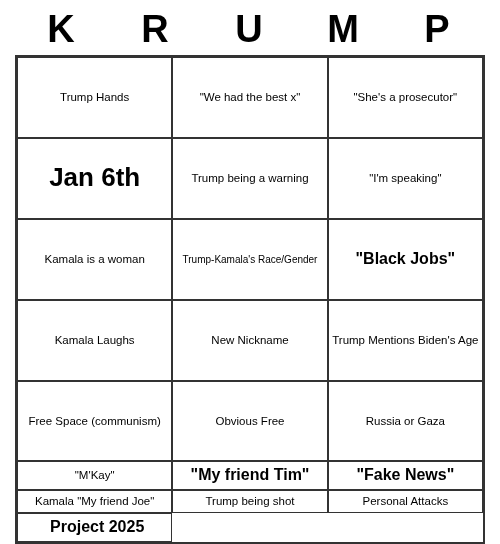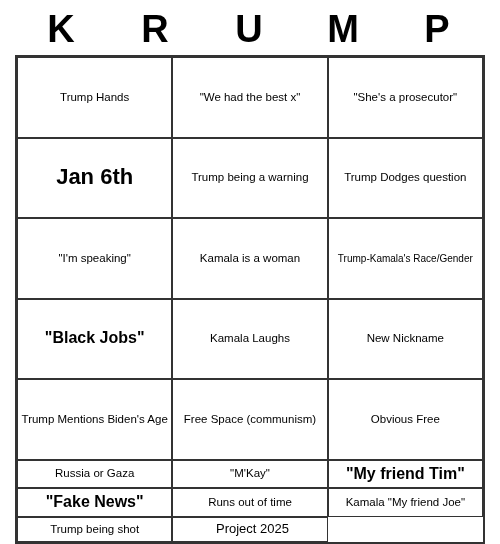--- a/index.html
+++ b/index.html
@@ -58,33 +58,32 @@
 <span>K</span>
     <span>R</span>
     <span>U</span>
     <span>M</span>
     <span>P</span>
   </div>
 <div class="bingo-grid">
 <div class="bingo-cell">Trump Hands</div>
     <div class="bingo-cell">"We had the best x"</div>
     <div class="bingo-cell">"She's a prosecutor"</div>
-    <div class="bingo-cell large-text" style="font-size: 22px; font-weight: bold;">Jan 6th</div>
+    <div class="bingo-cell large-text" style="font-size: 26px; font-weight: bold;">Jan 6th</div>
     <div class="bingo-cell">Trump being a warning</div>
-    <div class="bingo-cell">Trump Dodges question</div>
     <div class="bingo-cell">"I'm speaking"</div>
     <div class="bingo-cell">Kamala is a woman</div>
     <div class="bingo-cell" style="font-size: 10px;">Trump-Kamala's Race/Gender</div>
     <div class="bingo-cell" style="font-size: 16px; font-weight: bold;">"Black Jobs"</div>
     <div class="bingo-cell">Kamala Laughs</div>
     <div class="bingo-cell">New Nickname</div>
     <div class="bingo-cell">Trump Mentions Biden's Age</div>
     <div class="bingo-cell">Free Space (communism)</div>
     <div class="bingo-cell">Obvious Free</div>
     <div class="bingo-cell">Russia or Gaza</div>
     <div class="bingo-cell">"M'Kay"</div>
     <div class="bingo-cell" style="font-size: 16px; font-weight: bold;">"My friend Tim"</div>
     <div class="bingo-cell" style="font-size: 16px; font-weight: bold;">"Fake News"</div>
-    <div class="bingo-cell">Runs out of time</div>
     <div class="bingo-cell">Kamala "My friend Joe"</div>
     <div class="bingo-cell">Trump being shot</div>
-    <div class="bingo-cell" style="font-size: 13px; font-weight: normal; padding-left: 8px;">Project 2025</div>
+    <div class="bingo-cell">Personal Attacks</div>
+    <div class="bingo-cell" style="font-size: 16px; font-weight: bold; padding-left: 8px;">Project 2025</div>
   </div>
 
 </body></html>

